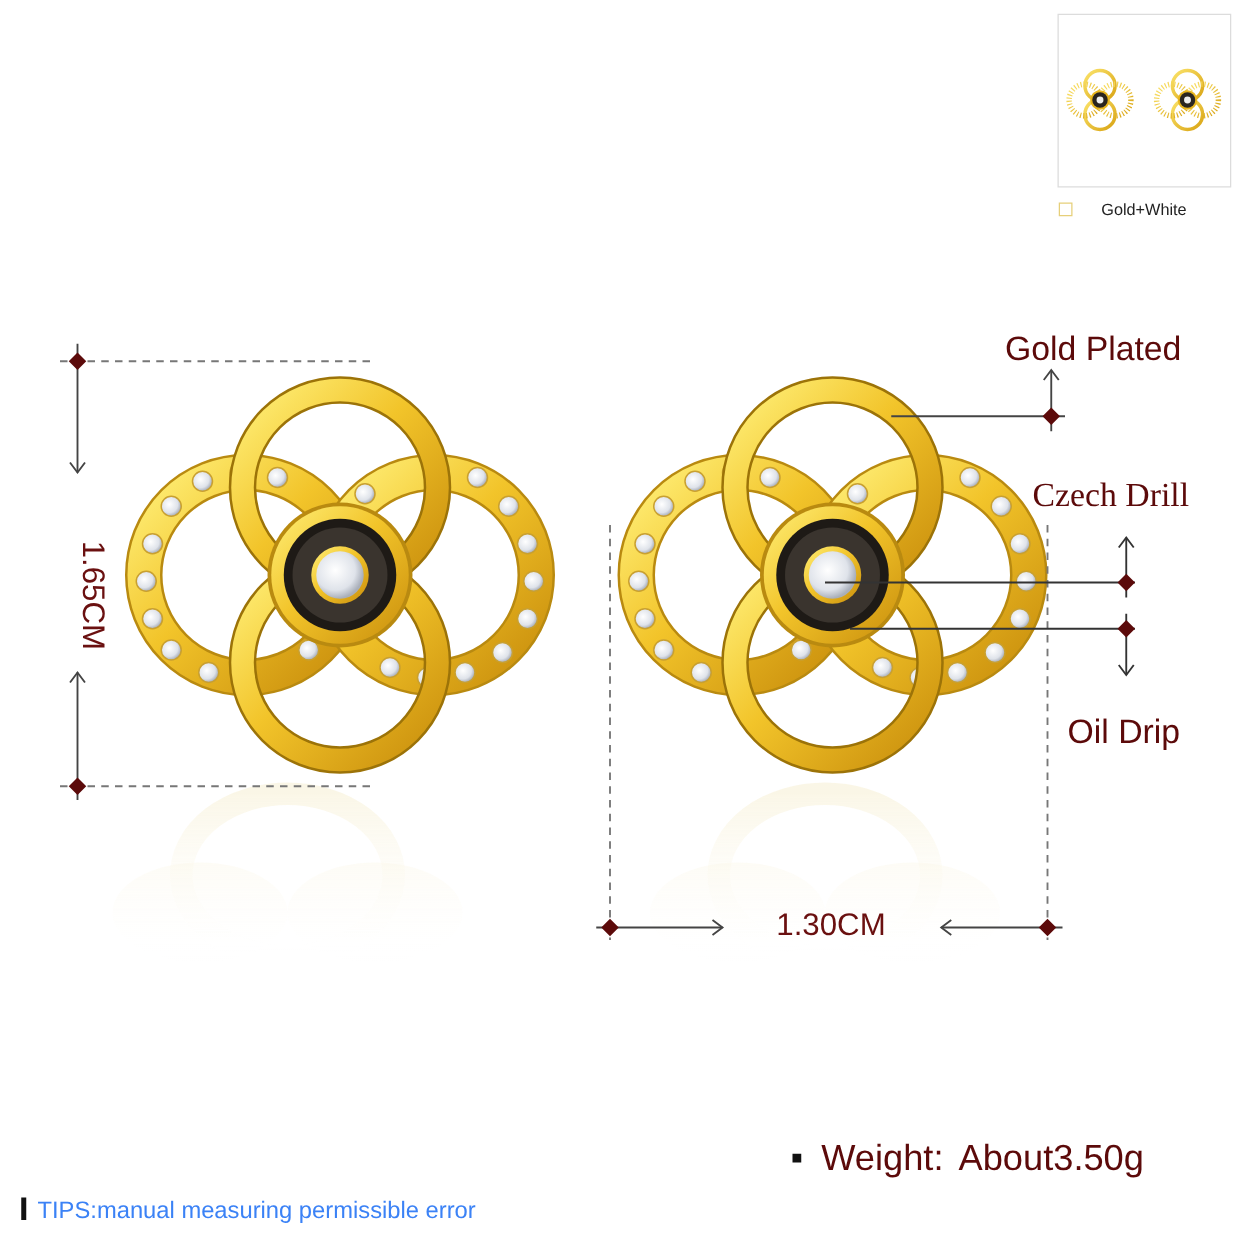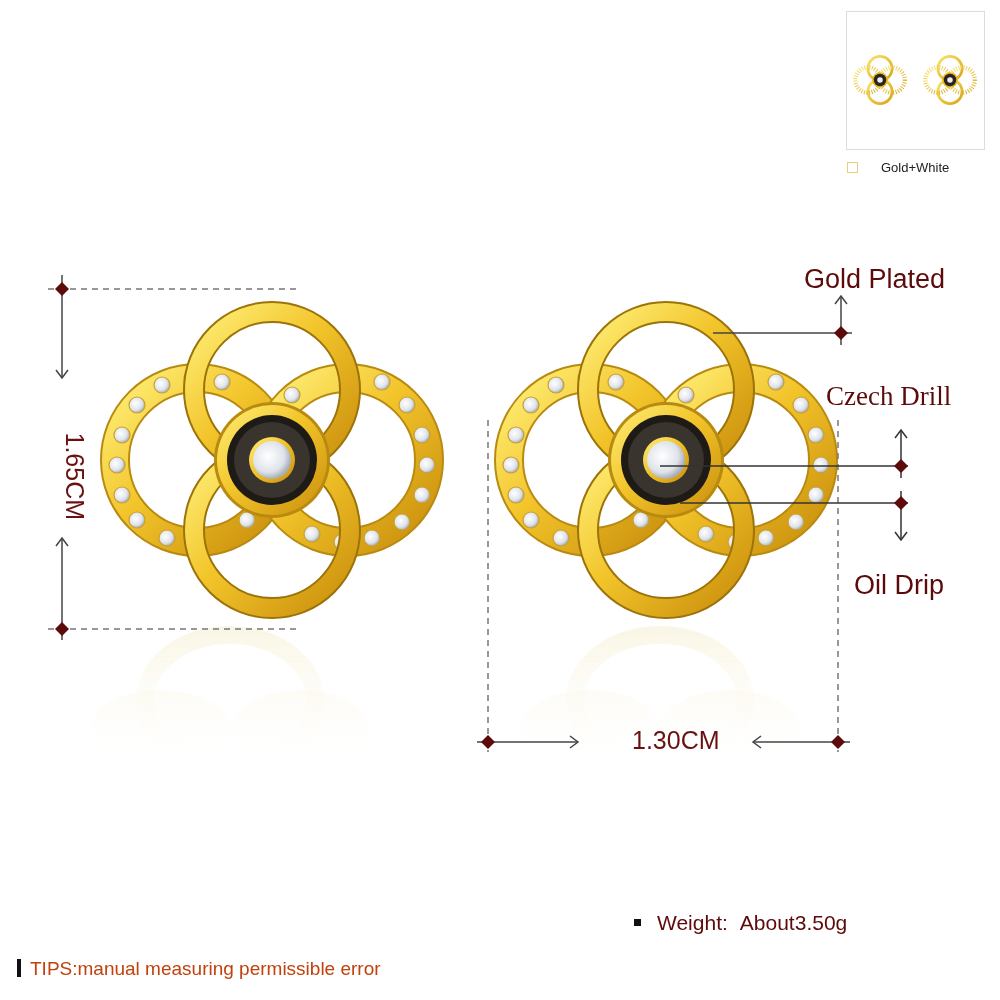--- a/index.html
+++ b/index.html
@@ -17,36 +17,36 @@
   }
   .thumb-box svg { position: absolute; left: 0; top: 0; }
   .swatch {
     left: 847px; top: 162px; width: 11px; height: 11px;
     border: 1px solid #e6cf7a; box-sizing: border-box; background: #fff;
   }
   .swatch-label { left: 881px; top: 160px; font-size: 13px; color: #222; }
 
   
   .label { color: #5c0a0a; font-size: 27px; white-space: nowrap; }
-  .dim-label { color: #6a1010; font-size: 25px; white-space: nowrap; margin-left: 11px; }
+  .dim-label { color: #6a1010; font-size: 25px; white-space: nowrap; }
   .vert-dim {
     left: 36px; top: 458px; transform: rotate(90deg); transform-origin: center;
     width: 80px; text-align: center; margin-left: -2px;
   }
 
   .weight {
-    left: 634px; top: 911px; font-size: 21px; color: #5c0a0a; white-space: nowrap;
+    left: 634px; top: 911px; font-size: 29px; color: #5c0a0a; white-space: nowrap;
   }
   .weight .bullet {
     display: inline-block; width: 7px; height: 7px; background: #111;
     vertical-align: middle; margin-right: 16px; position: relative; top: -2px;
   }
   .weight .gap { display: inline-block; width: 12px; }
 
-  .tips { left: 17px; top: 958px; font-size: 19px; color: #c2410c; white-space: nowrap; }
+  .tips { left: 17px; top: 958px; font-size: 19px; color: #3b82f6; white-space: nowrap; }
   .tips .bar { display: inline-block; width: 4px; height: 18px; background: #111; vertical-align: -2px; margin-right: 9px; }
 
   svg.overlay { position: absolute; left: 0; top: 0; }
 </style>
 </head>
 <body>
 
 <div class="abs thumb-box">
   <svg width="139" height="139" viewBox="0 0 139 139">
     <defs>

